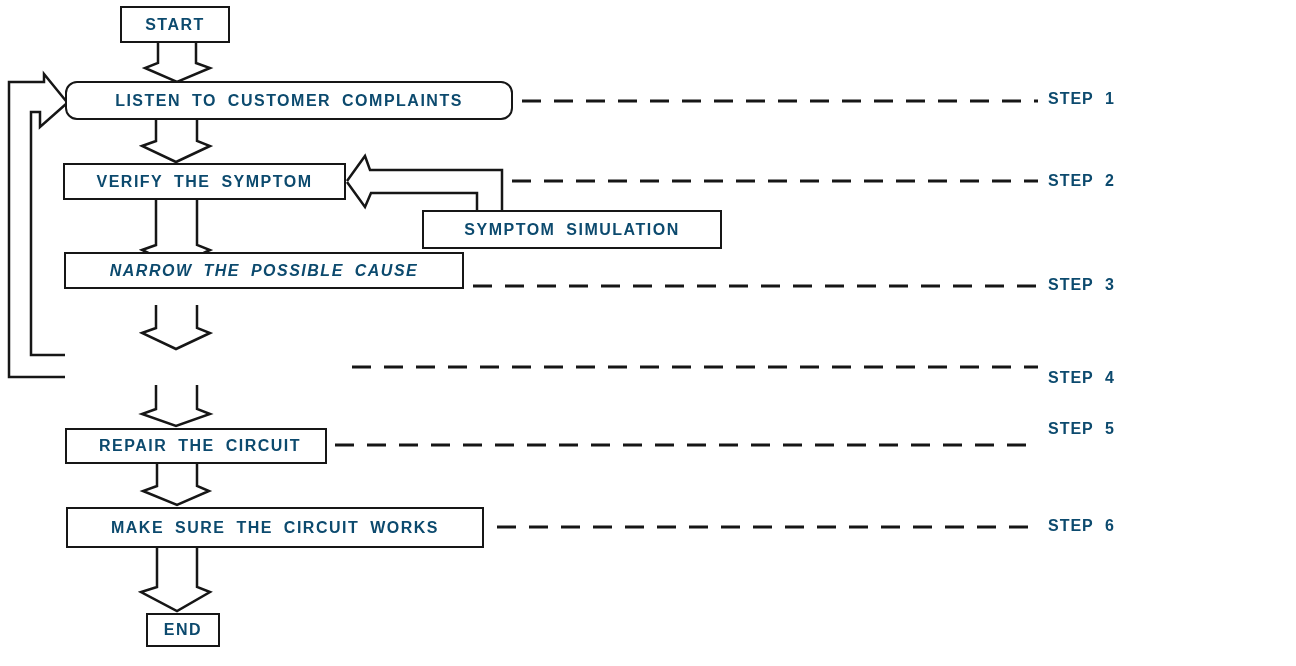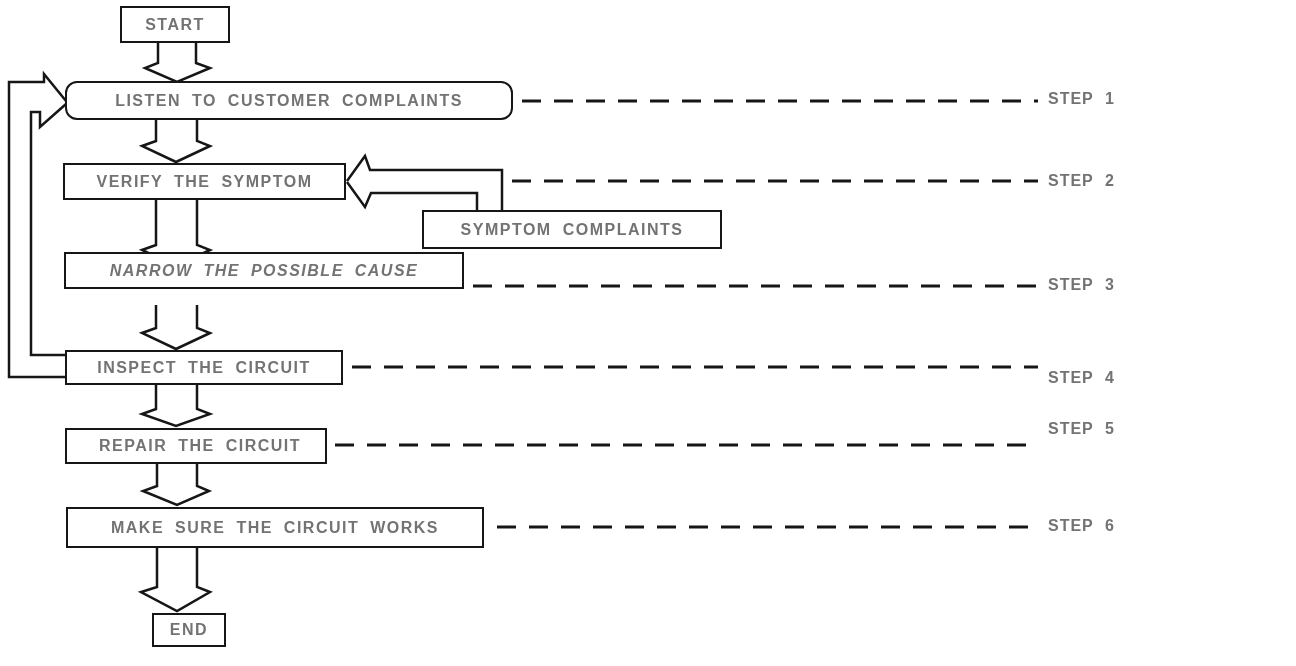--- a/index.html
+++ b/index.html
@@ -1,18 +1,18 @@
 <!DOCTYPE html>
 <html><head>
 <meta charset="utf-8">
 <style>
   html,body{margin:0;padding:0;background:#ffffff;}
   .stage{
     position:relative;width:1152px;height:666px;background:#ffffff;
-    font-family:"Liberation Sans","DejaVu Sans",sans-serif;color:#737373;
+    font-family:"Liberation Sans","DejaVu Sans",sans-serif;color:#0c4a6e;
     overflow:hidden;
   }
   .node{
     position:absolute;box-sizing:border-box;
     border:2.5px solid #161616;background:#ffffff;
     display:flex;align-items:center;justify-content:center;
     font-size:16px;font-weight:700;letter-spacing:1.5px;word-spacing:5px;
     white-space:nowrap;z-index:2;
   }
   .step{
@@ -55,31 +55,30 @@
     <path class="dash" d="M335 445 H1038"></path>
     <path class="dash" d="M497 527 H1038"></path>
   </svg>
 
   <div class="node" style="left:120px;top:6px;width:110px;height:37px;">START</div>
 
   <div class="node" style="left:65px;top:81px;width:448px;height:39px;border-radius:12px;">LISTEN TO CUSTOMER COMPLAINTS</div>
 
   <div class="node" style="left:63px;top:163px;width:283px;height:37px;">VERIFY THE SYMPTOM</div>
 
-  <div class="node" style="left:422px;top:210px;width:300px;height:39px;">SYMPTOM COMPLAINTS</div>
+  <div class="node" style="left:422px;top:210px;width:300px;height:39px;">SYMPTOM SIMULATION</div>
 
   <div class="node" style="left:64px;top:252px;width:400px;height:37px;font-style:italic;">NARROW THE POSSIBLE CAUSE</div>
 
-  <div class="node" style="left:65px;top:350px;width:278px;height:35px;">INSPECT THE CIRCUIT</div>
 
   <div class="node" style="left:65px;top:428px;width:262px;height:36px;padding-left:8px;">REPAIR THE CIRCUIT</div>
 
   <div class="node" style="left:66px;top:507px;width:418px;height:41px;">MAKE SURE THE CIRCUIT WORKS</div>
 
-  <div class="node" style="left:152px;top:613px;width:74px;height:34px;text-align:right;">END</div>
+  <div class="node" style="left:146px;top:613px;width:74px;height:34px;text-align:right;">END</div>
 
   <div class="step" style="left:1048px;top:90px;">STEP 1</div>
   <div class="step" style="left:1048px;top:172px;">STEP 2</div>
   <div class="step" style="left:1048px;top:276px;">STEP 3</div>
   <div class="step" style="left:1048px;top:369px;">STEP 4</div>
   <div class="step" style="left:1048px;top:420px;text-align:center;">STEP 5</div>
   <div class="step" style="left:1048px;top:517px;">STEP 6</div>
 
   <div class="figcode" style="left:1216px;top:643px;">SGI838</div>
 

